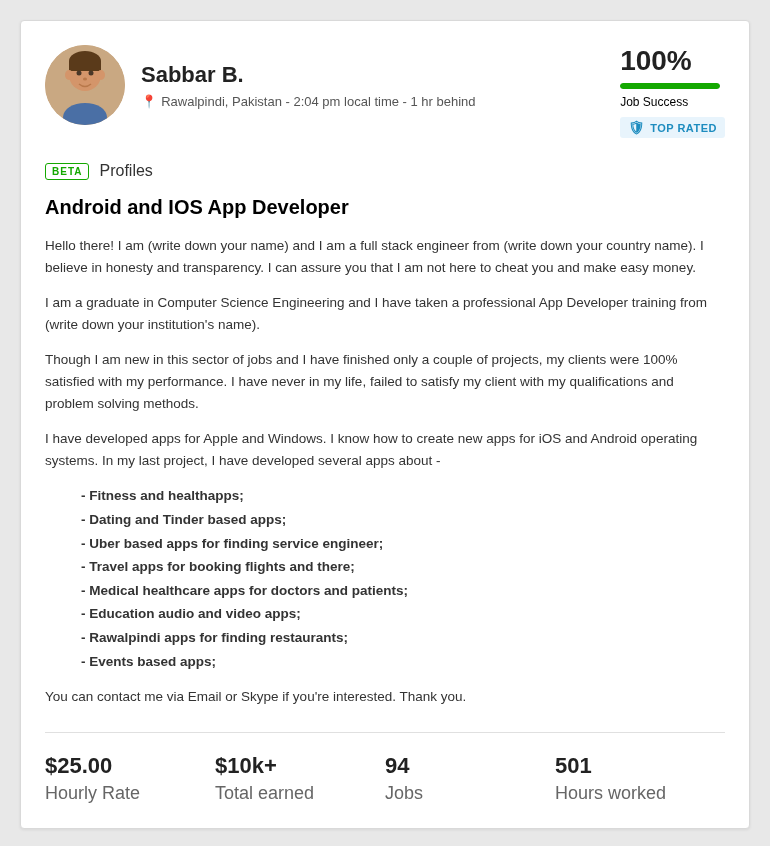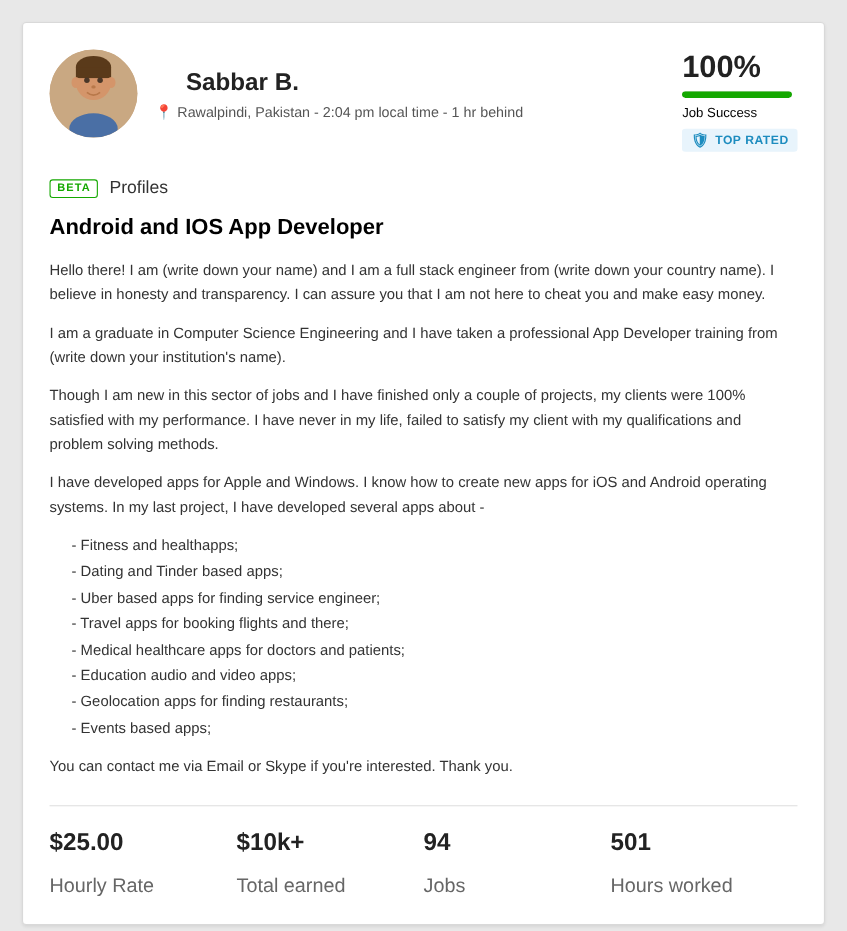--- a/index.html
+++ b/index.html
@@ -57,21 +57,20 @@
     .user-info {
       display: flex;
       flex-direction: column;
       gap: 6px;
     }
 
     .user-name {
       font-size: 22px;
       font-weight: bold;
       color: #222222;
-      margin-left: 28px;
     }
 
     .location-row {
       display: flex;
       align-items: center;
       gap: 4px;
       font-size: 13px;
       color: #555555;
     }
 
@@ -172,41 +171,42 @@
       font-size: 13.5px;
       color: #333333;
       line-height: 1.6;
     }
 
     .profile-bio p {
       margin-bottom: 14px;
     }
 
     .profile-bio .list-item {
-      margin-left: 20px;
+      margin-left: 36px;
       margin-bottom: 2px;
       display: block;
+      font-weight: bold;
     }
 
     .divider {
       border: none;
       border-top: 1px solid #e0e0e0;
       margin: 24px 0 20px 0;
     }
 
     .stats-row {
       display: flex;
       gap: 0;
     }
 
     .stat-item {
       flex: 1;
       display: flex;
       flex-direction: column;
-      gap: 16px;
+      gap: 4px;
     }
 
     .stat-value {
       font-size: 22px;
       font-weight: bold;
       color: #222222;
     }
 
     .stat-label {
       font-size: 18px;
@@ -284,21 +284,21 @@
     <p>I am a graduate in Computer Science Engineering and I have taken a professional App Developer training from (write down your institution's name).</p>
     <p>Though I am new in this sector of jobs and I have finished only a couple of projects, my clients were 100% satisfied with my performance. I have never in my life, failed to satisfy my client with my qualifications and problem solving methods.</p>
     <p>I have developed apps for Apple and Windows. I know how to create new apps for iOS and Android operating systems. In my last project, I have developed several apps about -</p>
     <p>
       <span class="list-item">- Fitness and healthapps;</span>
       <span class="list-item">- Dating and Tinder based apps;</span>
       <span class="list-item">- Uber based apps for finding service engineer;</span>
       <span class="list-item">- Travel apps for booking flights and there;</span>
       <span class="list-item">- Medical healthcare apps for doctors and patients;</span>
       <span class="list-item">- Education audio and video apps;</span>
-      <span class="list-item">- Geolocation apps for finding restaurants;</span>
+      <span class="list-item">- Rawalpindi apps for finding restaurants;</span>
       <span class="list-item">- Events based apps;</span>
     </p>
     <p>You can contact me via Email or Skype if you're interested. Thank you.</p>
   </div>
 
   <hr class="divider">
 
   <div class="stats-row">
     <div class="stat-item">
       <span class="stat-value">$25.00</span>

